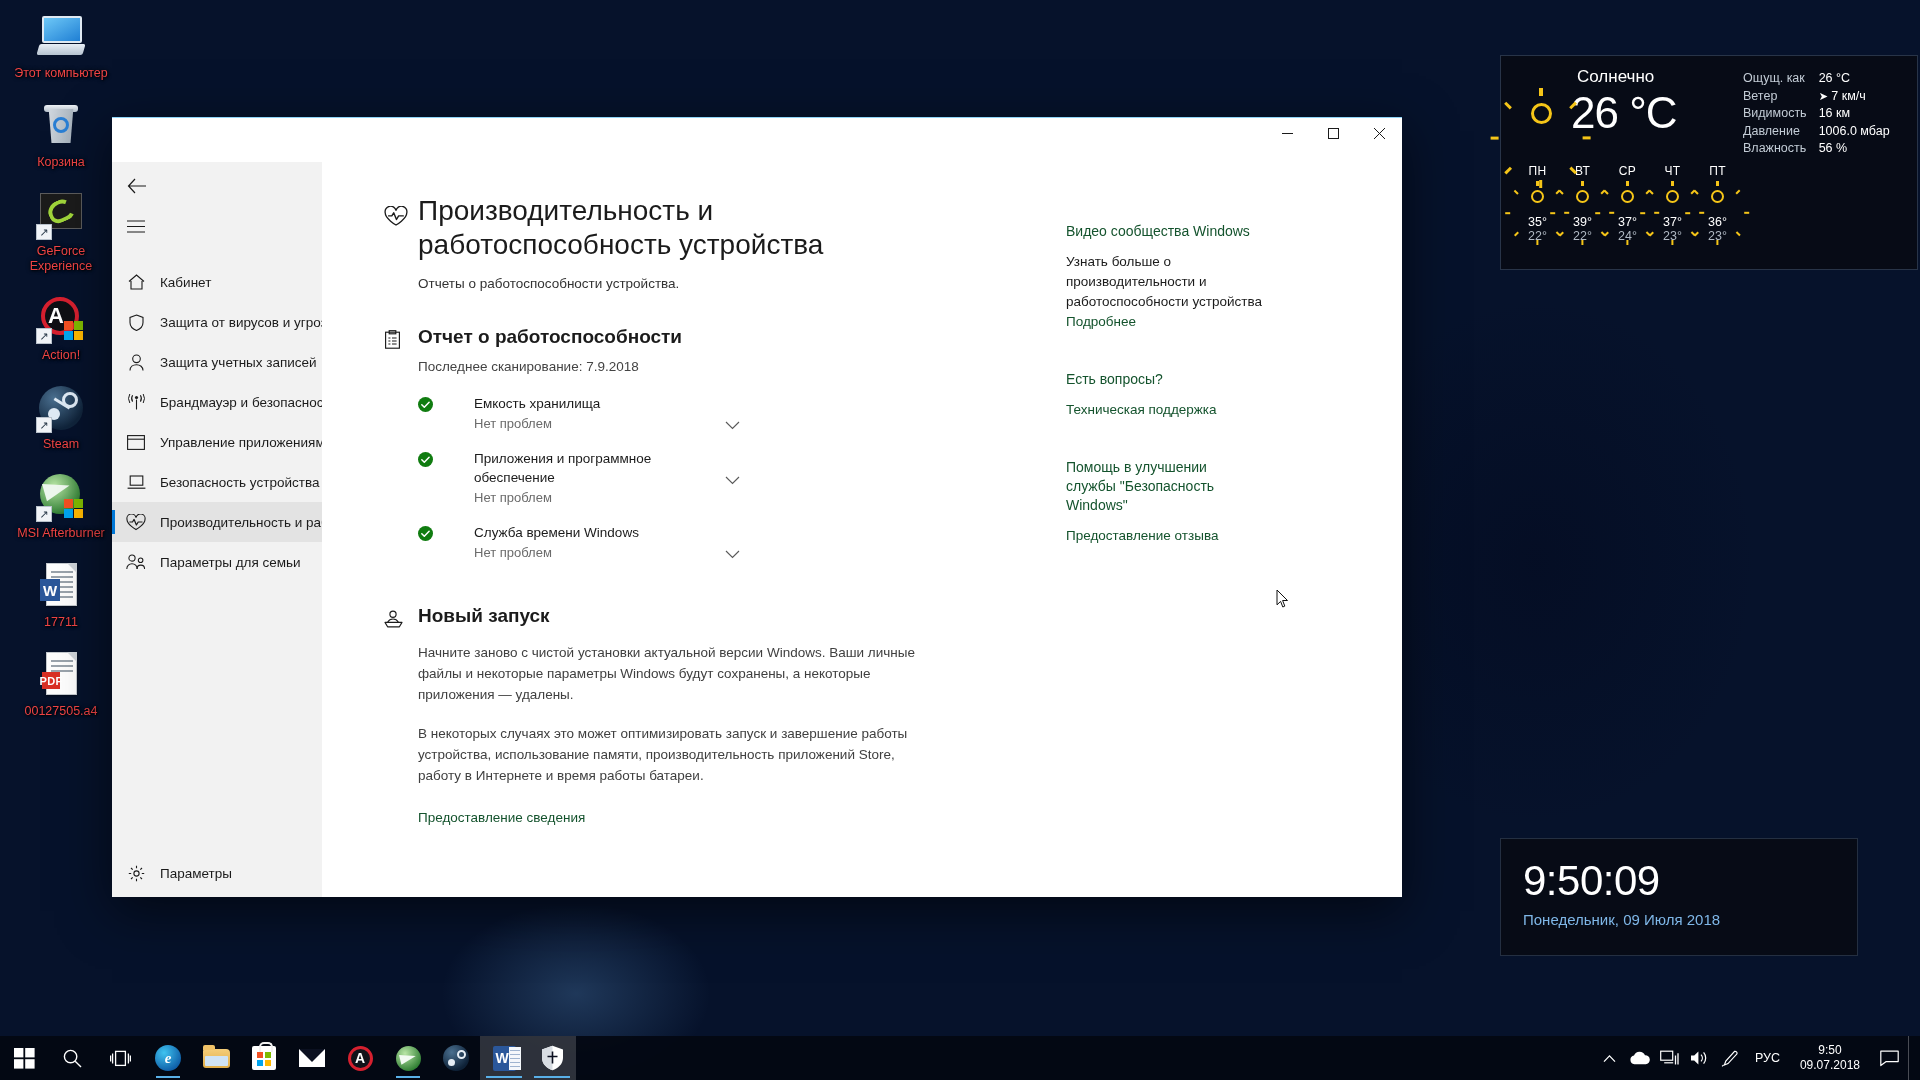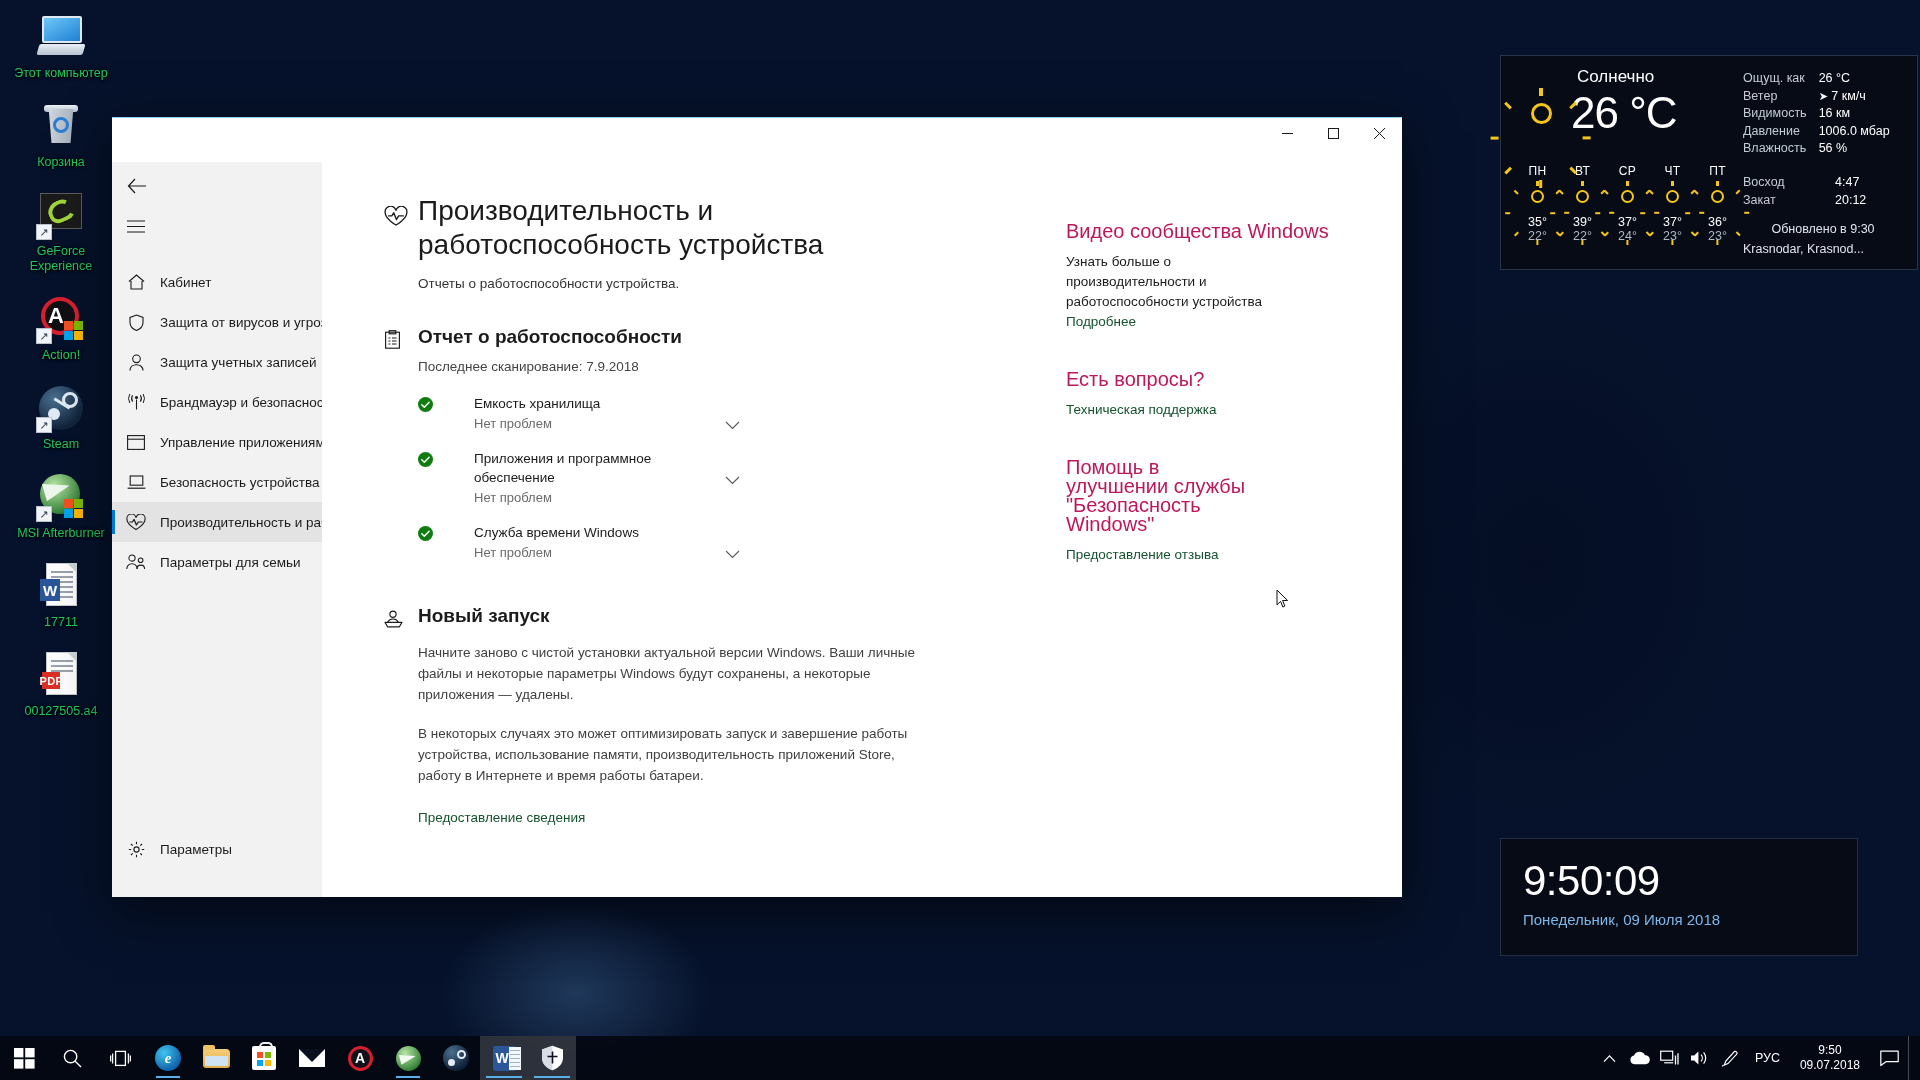--- a/index.html
+++ b/index.html
@@ -27,21 +27,21 @@
     background:
       radial-gradient(ellipse 16% 34% at 80% 52%, rgba(4,12,34,0.72) 0%, rgba(4,12,34,0) 72%),
       radial-gradient(ellipse 10% 12% at 30% 92%, rgba(120,190,255,0.22) 0%, rgba(0,0,0,0) 70%);
   }
 
   
   #desktop-icons { position:absolute; left:0; top:6px; width:122px; }
   .desk-icon { width:122px; padding:6px 4px 4px; text-align:center; margin-bottom:10px; cursor:default; }
   .desk-icon .glyph { width:50px; height:50px; margin:0 auto 4px; position:relative; }
   .desk-icon .lbl {
-    color:#22c55e; font-size:12.5px; line-height:15px;
+    color:#ef4444; font-size:12.5px; line-height:15px;
     text-shadow:0 0 4px rgba(0,0,0,0.95), 1px 1px 2px rgba(0,0,0,0.9);
     word-wrap:break-word;
   }
   .shortcut-arrow{
     position:absolute; left:0; bottom:0; width:16px; height:16px;
     background:#f1f4f8; border:1px solid #b9c2cc;
     display:flex; align-items:center; justify-content:center;
     font-size:11px; color:#2a3a4a; line-height:1;
   }
 
@@ -144,21 +144,21 @@
   #sidebar{width:210px;flex:0 0 210px;background:#f2f2f2;display:flex;flex-direction:column;padding-top:4px;}
   .side-top{padding:0 0 6px;}
   .icon-btn{width:48px;height:40px;display:flex;align-items:center;justify-content:center;cursor:default;}
   .side-items{margin-top:10px;}
   .side-item{height:40px;display:flex;align-items:center;position:relative;cursor:default;white-space:nowrap;overflow:hidden;}
   .side-item.active{background:#e3e3e3;}
   .side-item.active:before{content:"";position:absolute;left:0;top:8px;bottom:8px;width:3px;background:#0078d7;}
   .side-ico{width:48px;flex:0 0 48px;display:flex;align-items:center;justify-content:center;color:#1b1b1b;}
   .side-lbl{font-size:13.5px;color:#1b1b1b;line-height:17px;}
   .side-spacer{flex:1;}
-  .side-bottom{padding-bottom:28px;}
+  .side-bottom{padding-bottom:4px;}
 
   #content{flex:1;background:#fff;position:relative;overflow:hidden;padding:32px 0 0 0;}
   #content-inner{display:flex;padding-left:62px;}
   #main-col{width:560px;flex:0 0 560px;}
   .page-head{display:flex;align-items:flex-start;margin-bottom:14px;}
   .page-head .hico{width:34px;flex:0 0 34px;padding-top:12px;color:#1b1b1b;}
   .page-title{font-size:28px;font-weight:400;color:#1b1b1b;line-height:34px;max-width:430px;}
   .page-sub{font-size:13.5px;color:#333;margin:8px 0 0 34px;}
 
   .sec-head{display:flex;align-items:flex-end;margin-top:34px;}
@@ -174,21 +174,21 @@
   .hl-status{font-size:13px;color:#6b6b6b;line-height:18px;margin-top:2px;}
   .hl-chevron{position:absolute;right:-22px;top:22px;cursor:default;color:#5a5a5a;}
 
   .fresh-p{font-size:13.5px;color:#404040;line-height:21px;margin:14px 0 0 34px;max-width:498px;}
   .fresh-p.second{margin-top:18px;}
   .link{color:#14532d;font-size:13.5px;text-decoration:none;cursor:default;}
   .fresh-link{display:inline-block;margin:24px 0 0 34px;}
 
   #right-col{width:300px;flex:0 0 300px;margin-left:122px;padding-top:28px;}
   .rc-block{margin-bottom:40px;}
-  .rc-title{font-size:20px;color:#be185d;line-height:19px;margin-bottom:11px;}
+  .rc-title{font-size:14px;color:#14532d;line-height:19px;margin-bottom:11px;}
   .rc-text{font-size:13.5px;color:#1b1b1b;line-height:20px;max-width:215px;}
 
   #cursor{position:absolute;left:954px;top:427px;width:14px;height:20px;}
 
   
   #taskbar{
     position:absolute;left:0;bottom:0;width:1920px;height:44px;
     background:rgba(3,7,18,0.94);display:flex;align-items:center;
   }
   .tb-btn{width:48px;height:44px;display:flex;align-items:center;justify-content:center;position:relative;cursor:default;}
@@ -462,36 +462,20 @@
             <div class="ray" style="transform:rotate(180deg) translateY(-16px)"></div>
               <div class="ray" style="transform:rotate(225deg) translateY(-16px)"></div>
             <div class="ray" style="transform:rotate(270deg) translateY(-16px)"></div>
               <div class="ray" style="transform:rotate(315deg) translateY(-16px)"></div>
             </div>
           <div class="hi">36°</div>
           <div class="lo">23°</div>
         </div>
       </div>
     </div>
-    <div class="wx-right">
-      <table class="wx-sun-tbl">
-        <tbody>
-            <tr>
-              <td class="wx-k" style="width:92px">Восход</td>
-            <td class="wx-v">4:47</td>
-            </tr>
-        <tr>
-              <td class="wx-k">Закат</td>
-            <td class="wx-v">20:12</td>
-            </tr>
-      </tbody>
-        </table>
-      <div class="wx-upd">Обновлено в 9:30</div>
-      <div class="wx-upd" style="margin-top:2px;text-align:left">Krasnodar, Krasnod...</div>
-    </div>
   </div>
 </div>
 
 <div id="clock-gadget">
   <div class="t">9:50:09</div>
   <div class="d">Понедельник, 09 Июля 2018</div>
 </div>
 
 <div id="app-window">
 

